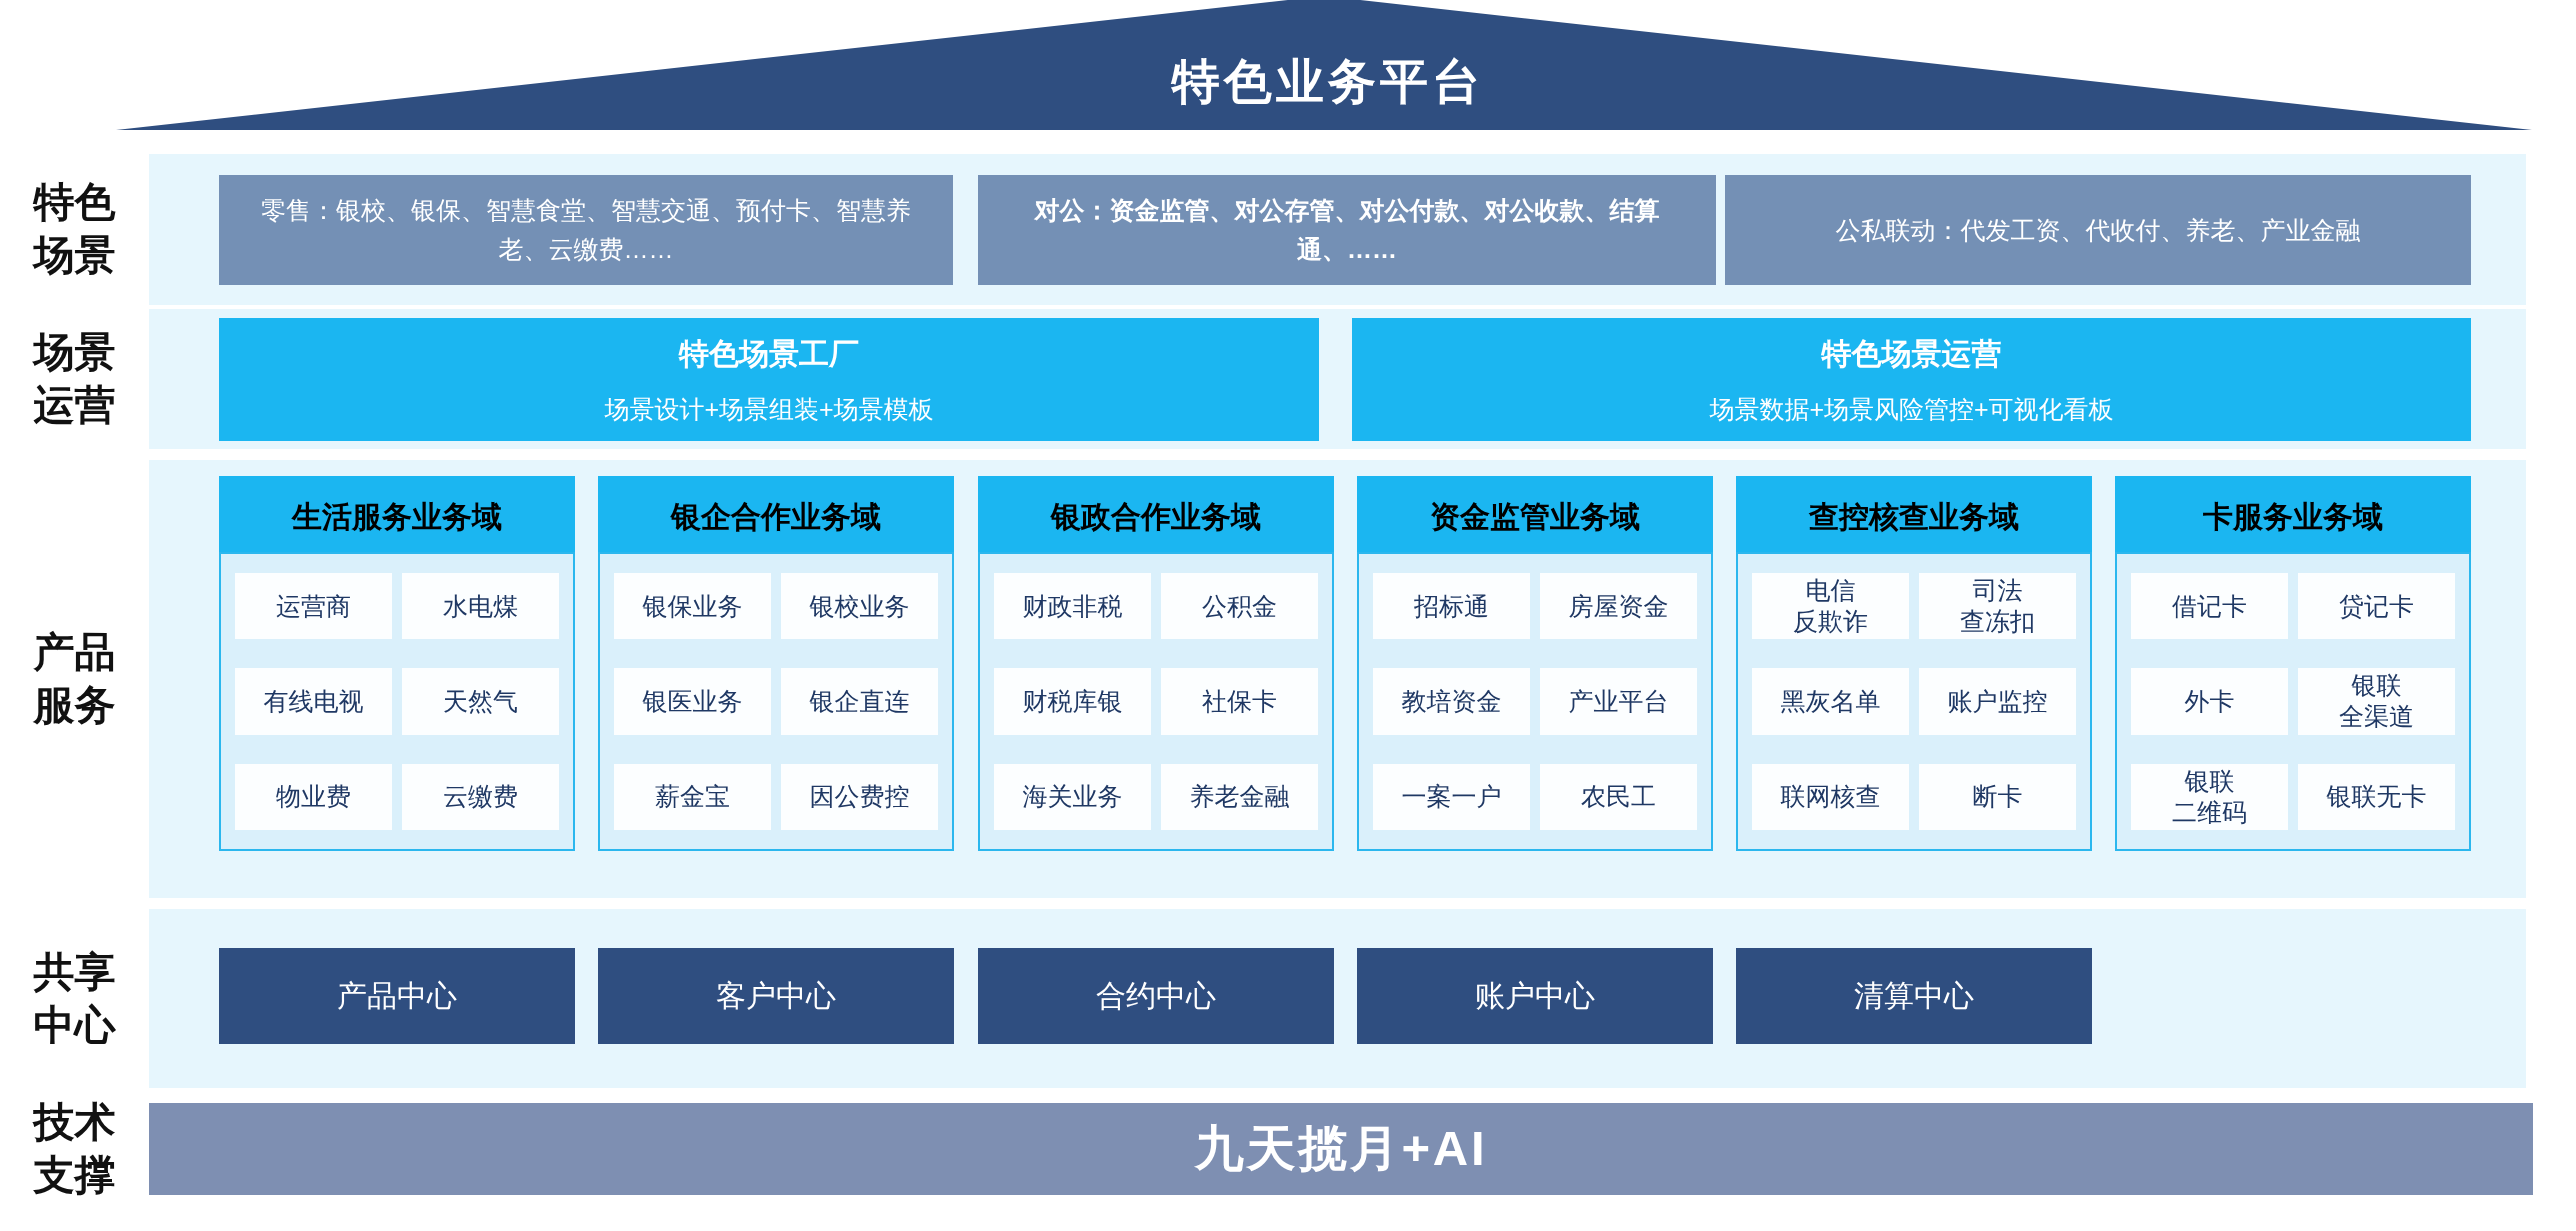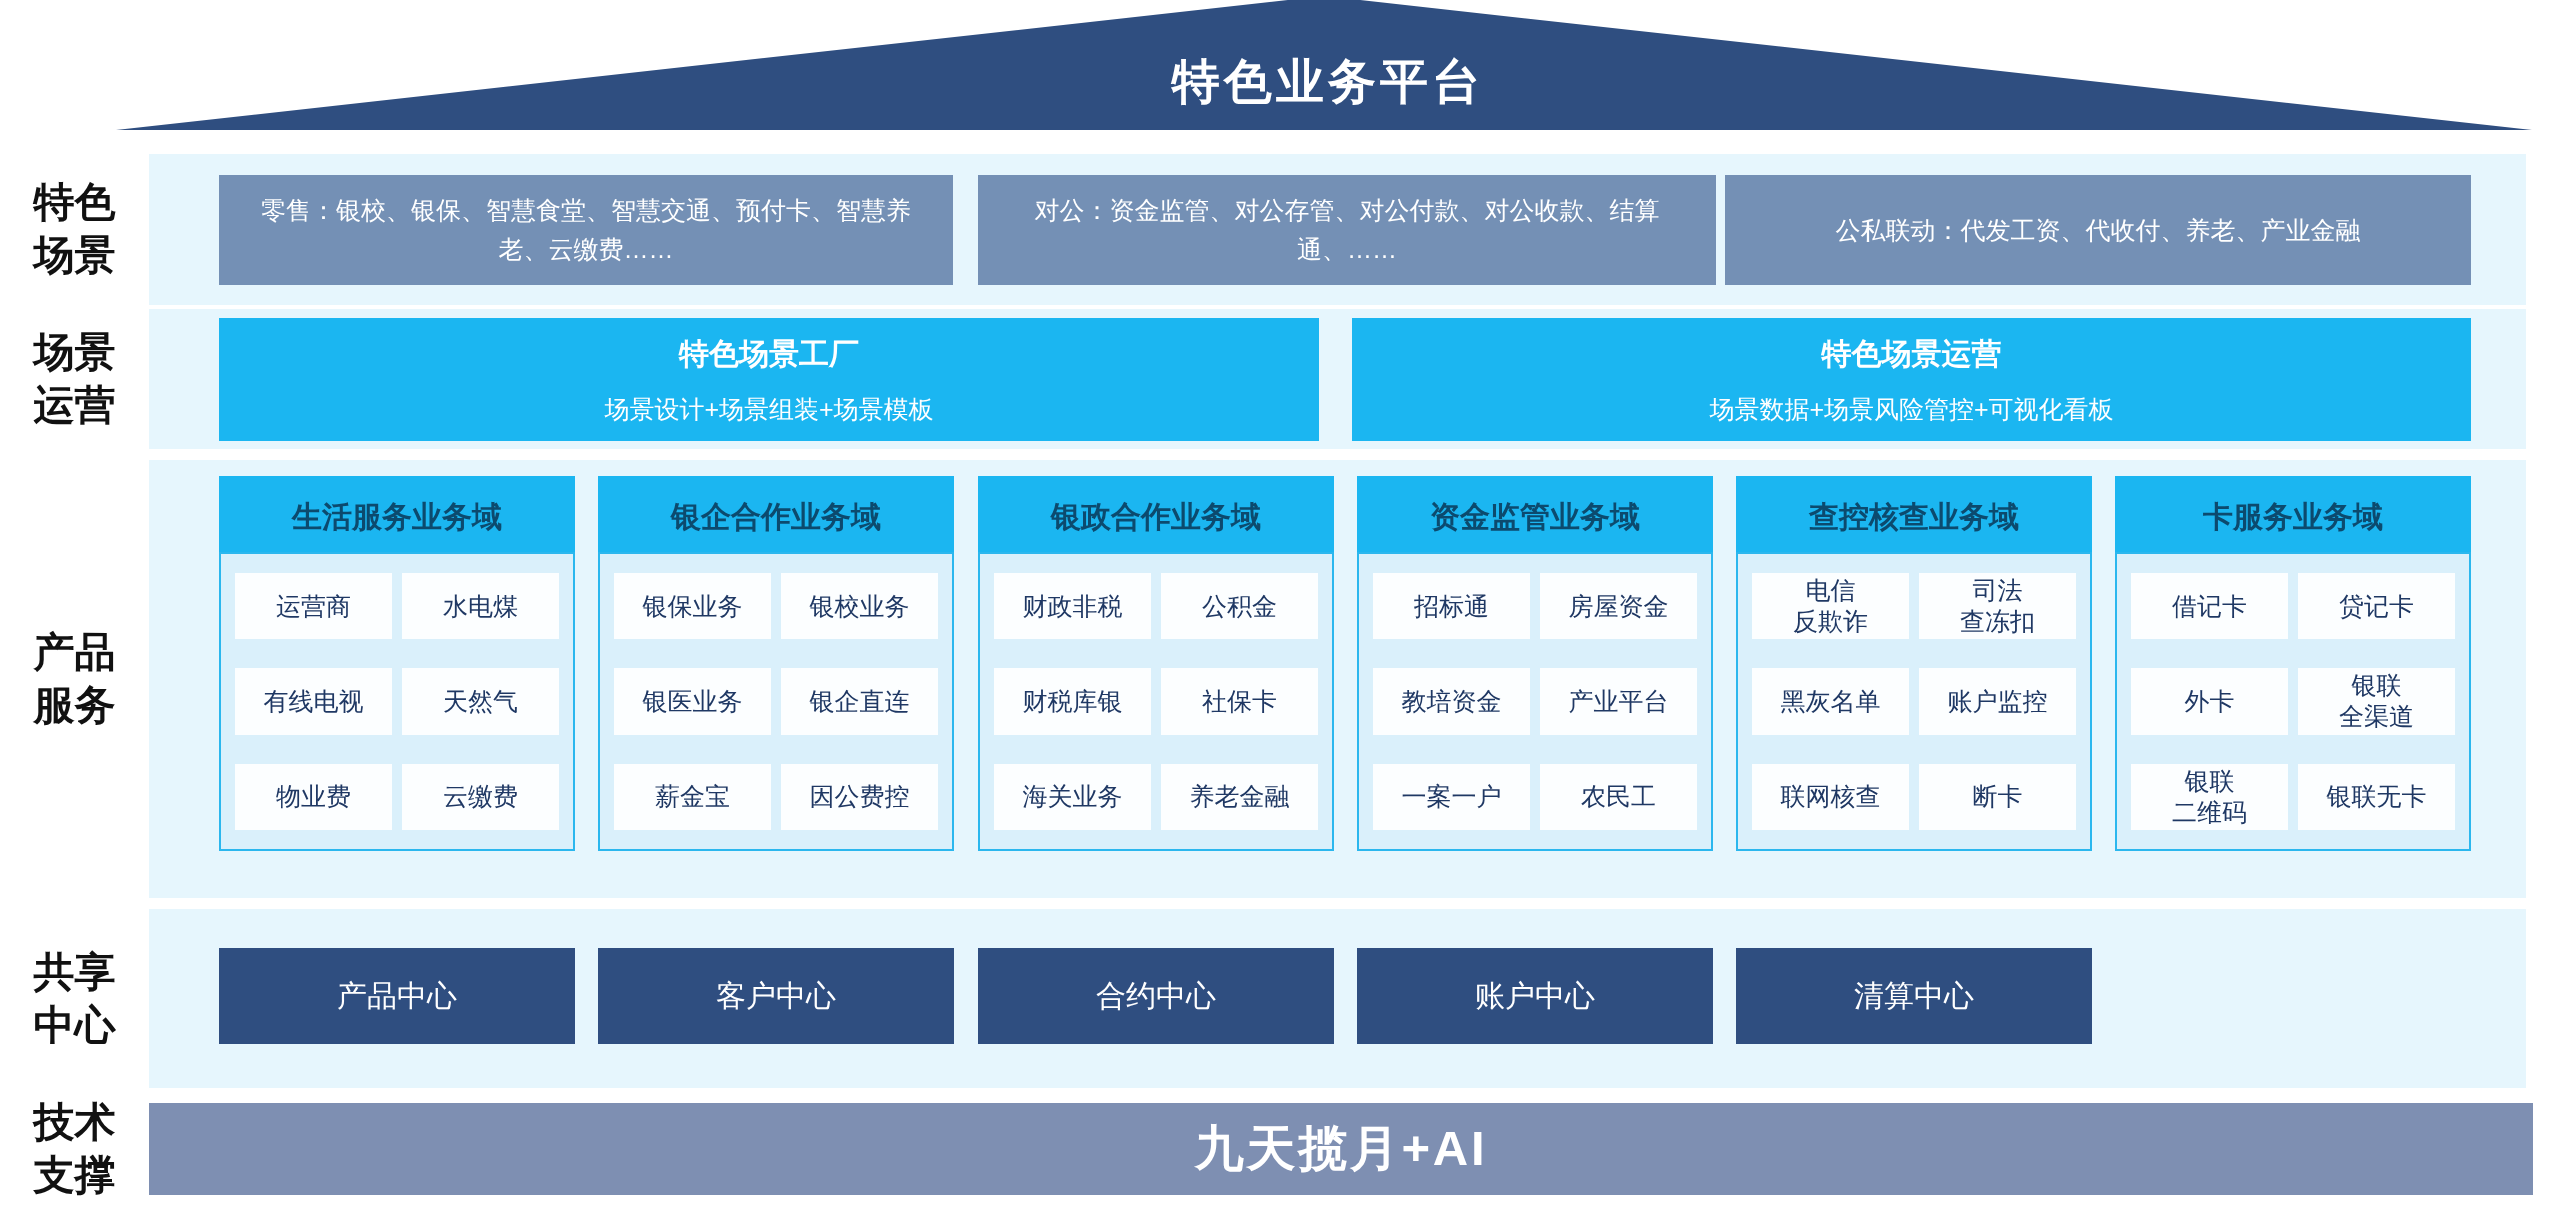--- a/index.html
+++ b/index.html
@@ -82,21 +82,21 @@
     text-align: center;
   }
   .op-title { font-size: 30px; font-weight: bold; }
   .op-sub   { font-size: 25px; }
 
   
   .colhead {
     position: absolute;
     top: 476px; height: 82px; width: 356px;
     background: #1BB6F1;
-    color: #0c4a6e;
+    color: #000000;
     font-size: 30px;
     font-weight: bold;
     display: flex; align-items: center; justify-content: center;
     box-sizing: border-box;
   }
   .panel {
     position: absolute;
     top: 552px; height: 299px; width: 356px;
     box-sizing: border-box;
     border: 2.1px solid #2BB7EE;
@@ -166,21 +166,21 @@
   <div class="side-label" style="top:379px;">场景
 运营</div>
   <div class="side-label" style="top:679px;">产品
 服务</div>
   <div class="side-label" style="top:999px;">共享
 中心</div>
   <div class="side-label" style="top:1149px;">技术
 支撑</div>
 
   <div class="scene-box" style="left:219px;width:734px;">零售：银校、银保、智慧食堂、智慧交通、预付卡、智慧养老、云缴费……</div>
-  <div class="scene-box" style="left:978px;width:738px;">对公：资金监管、对公存管、对公付款、对公收款、结算通、……</div>
+  <div class="scene-box" style="left:978px;width:738px;font-weight:bold;">对公：资金监管、对公存管、对公付款、对公收款、结算通、……</div>
   <div class="scene-box" style="left:1725px;width:746px;">公私联动：代发工资、代收付、养老、产业金融</div>
 
   <div class="op-box" style="left:219px;width:1100px;">
     <div class="op-title">特色场景工厂</div>
     <div class="op-sub">场景设计+场景组装+场景模板</div>
   </div>
   <div class="op-box" style="left:1352px;width:1119px;">
     <div class="op-title">特色场景运营</div>
     <div class="op-sub">场景数据+场景风险管控+可视化看板</div>
   </div>

